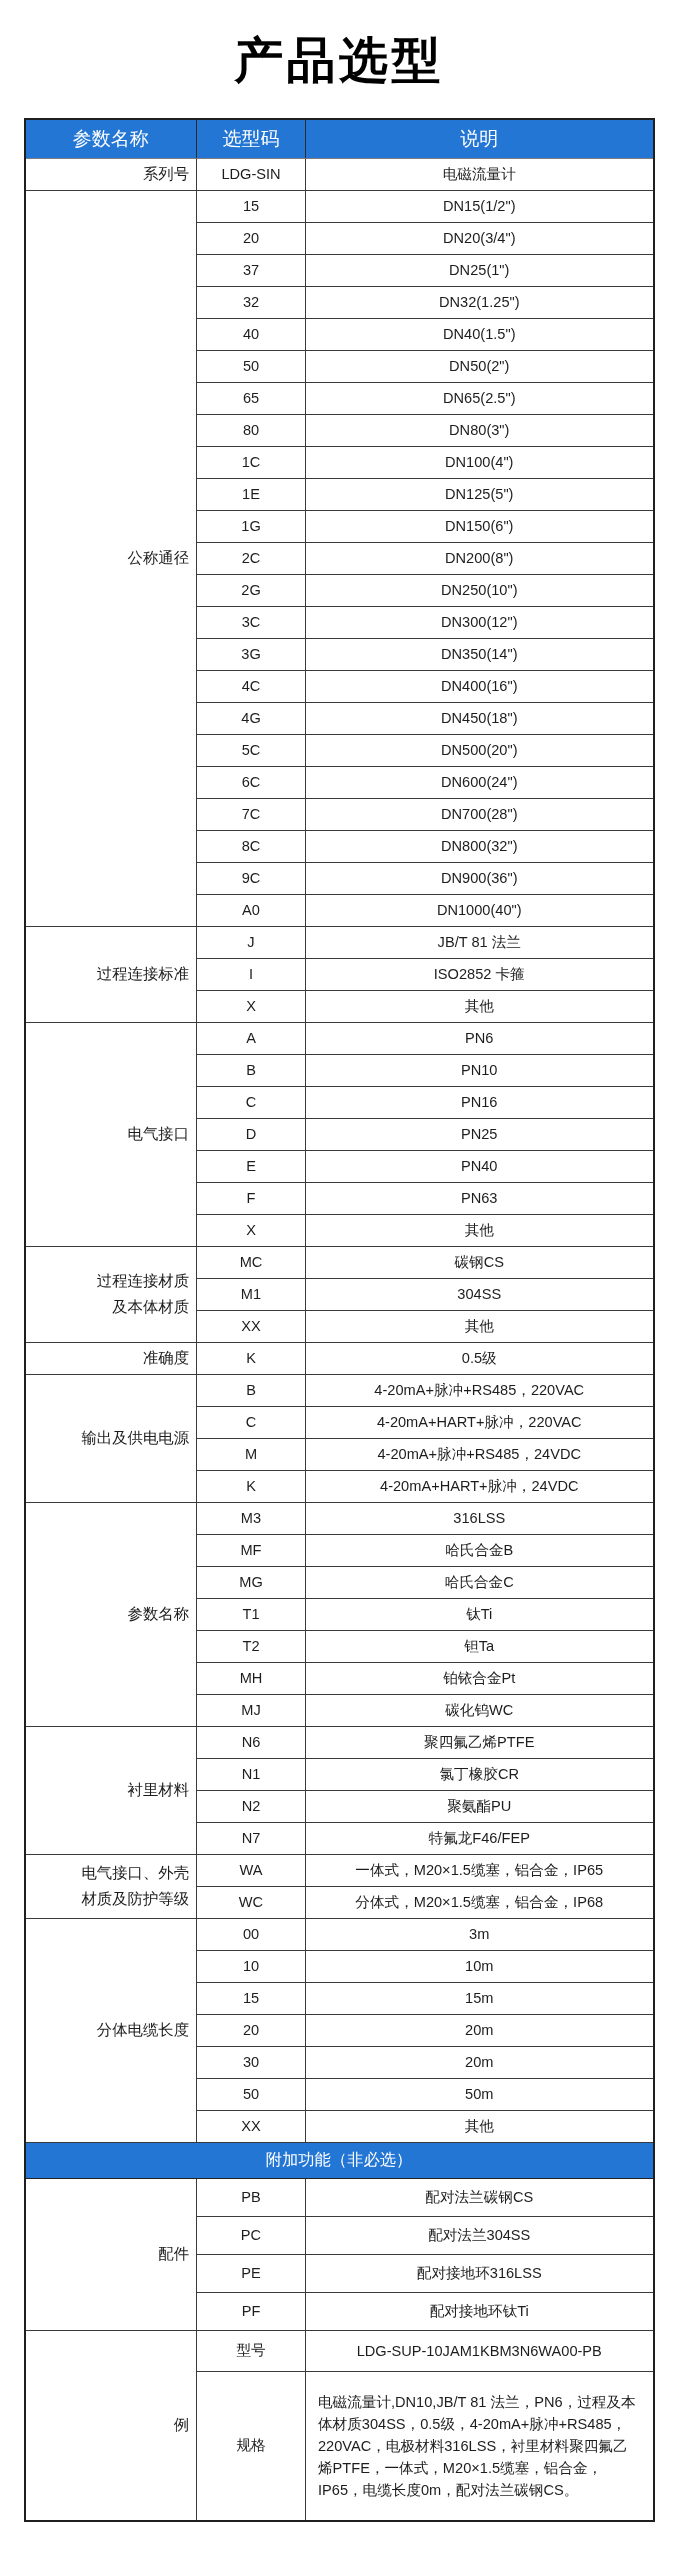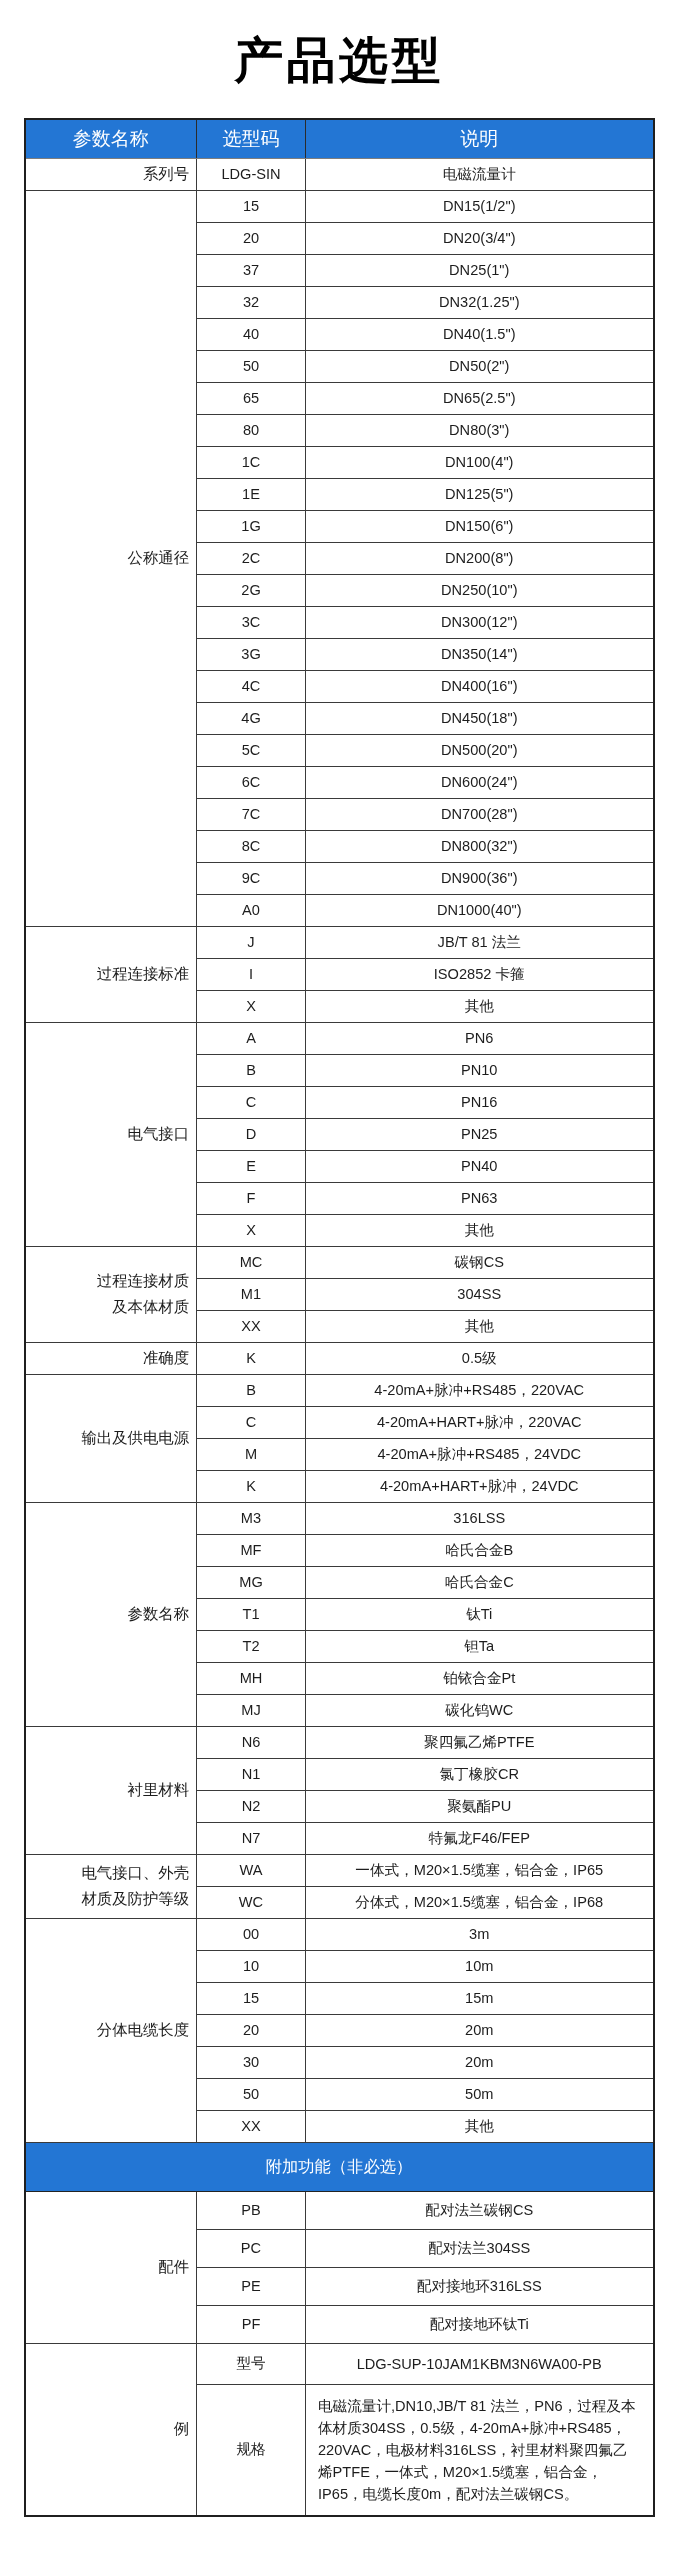--- a/index.html
+++ b/index.html
@@ -50,27 +50,27 @@
     font-size: 15.4px;
     white-space: pre-line;
     line-height: 26px;
     text-align: right;
   }
   tr.section-start > td { border-top: 1.7px solid #232323; }
   td.banner-cell {
     background: var(--accent);
     color: #fff;
     font-size: 16.3px;
-    height: 49px;
+    height: 36px;
     border-top: 1.7px solid #232323;
     border-bottom: 1.7px solid #232323;
   }
   td.desc.left {
     text-align: left;
-    padding: 10px 12px;
+    padding: 19px 12px;
     line-height: 22px;
   }
 </style>
 </head>
 <body>
 
 <h1 class="page-title">产品选型</h1>
 
 <table class="sel-table">
   <colgroup>

